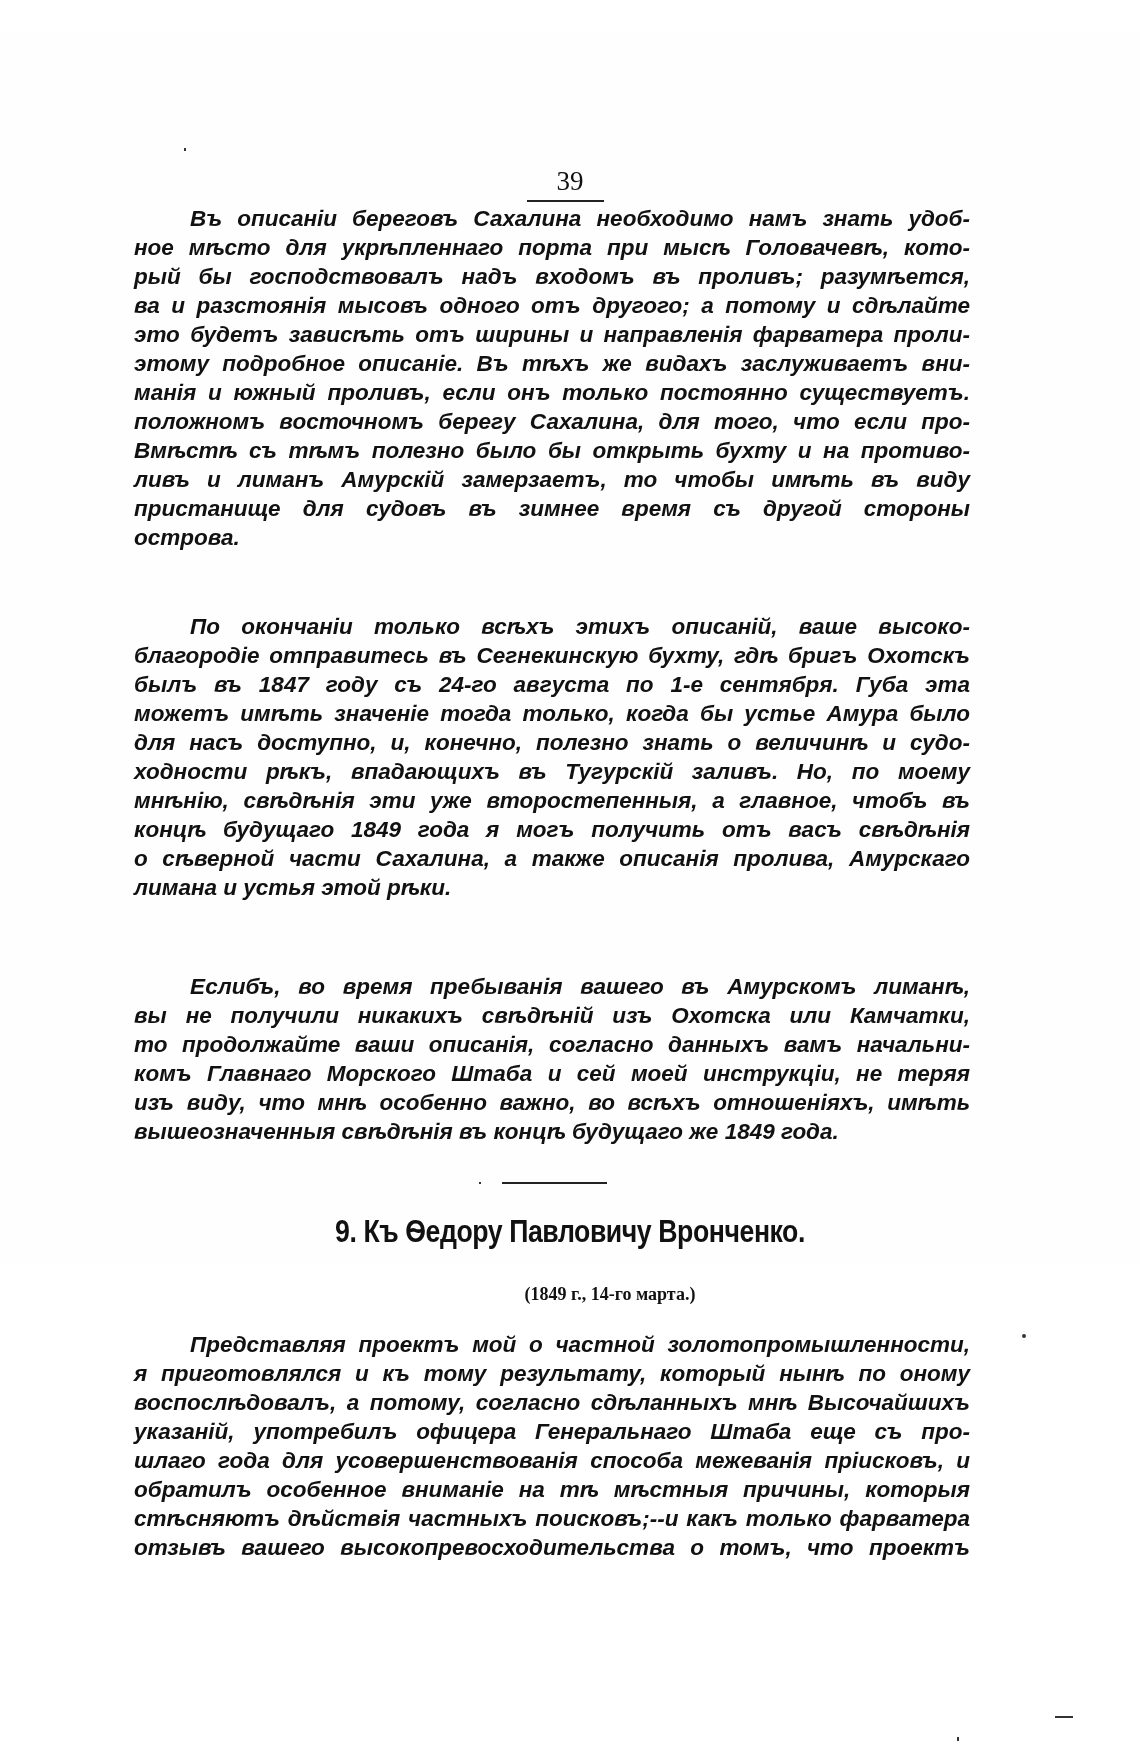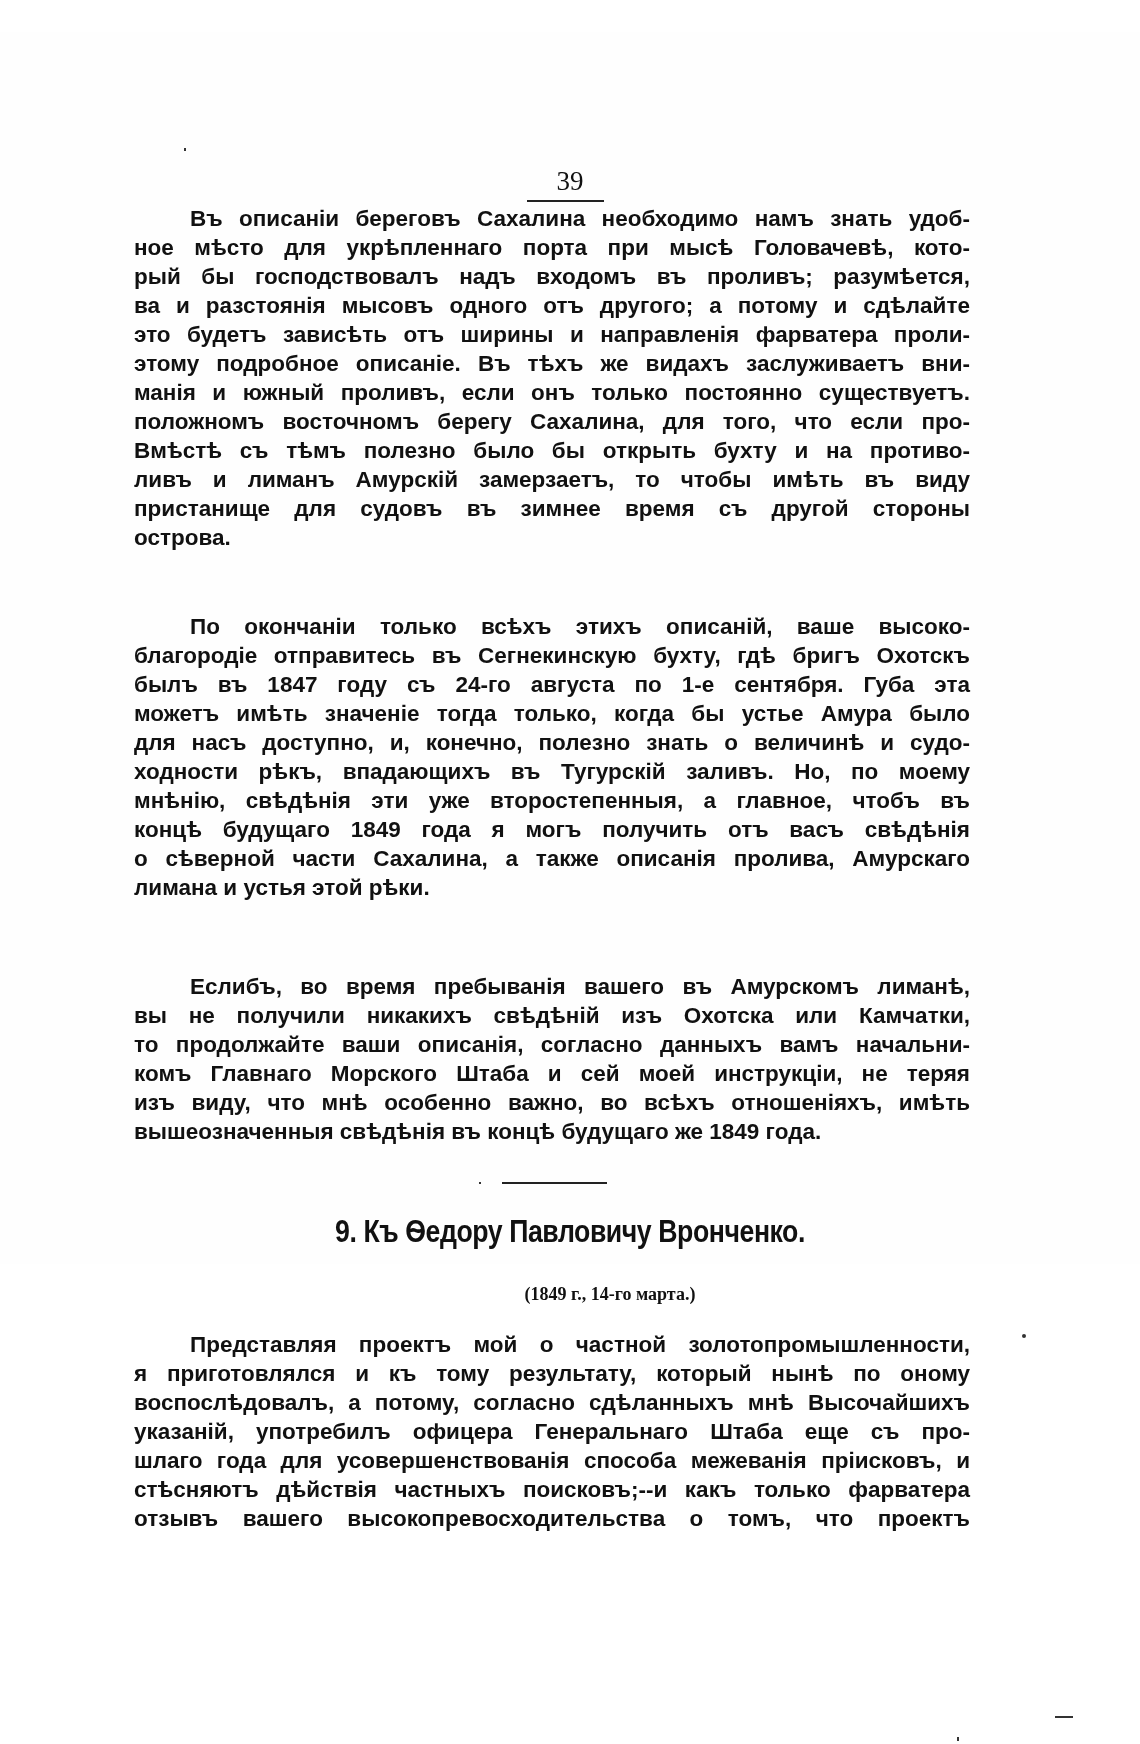--- a/index.html
+++ b/index.html
@@ -5,21 +5,21 @@
   html, body { margin: 0; padding: 0; background: #ffffff; }
   body { width: 1140px; height: 1744px; position: relative; overflow: hidden;
          font-family: "Liberation Serif", "DejaVu Serif", serif; color: #111; }
   .page { position: absolute; left: 0; top: 0; width: 1140px; height: 1232px; background: #fefefe; margin-top: 32px; }
   .page-number { position: absolute; left: 0; width: 1140px; top: 134px; text-align: center;
                  font-size: 27px; letter-spacing: 0px; }
   .page-number-rule { position: absolute; left: 527px; top: 168px; width: 77px; height: 2px; background: #222; }
   .textblock { position: absolute; left: 134px; width: 836px; }
   .line { display: block; height: 29px; line-height: 29px; font-size: 22.5px; white-space: nowrap;
           text-align: justify; text-align-last: justify; font-weight: bold;
-          font-family: "Liberation Sans Narrow", "Liberation Sans", sans-serif; transform-origin: left center; }
+          font-family: "Liberation Sans Narrow", "Liberation Sans", sans-serif; transform-origin: left center; font-style: italic; }
   .line.last { text-align-last: left; }
   .line.indent { padding-left: 56px; }
   .sep-rule { position: absolute; left: 502px; top: 1150px; width: 105px; height: 2px; background: #222; }
   .sep-dot { position: absolute; left: 479px; top: 1150px; width: 2px; height: 2px; background: #333; }
   .heading { position: absolute; left: 0; width: 1140px; top: 1182px; text-align: center;
              font-size: 31px; font-weight: bold; font-family: "Liberation Sans", sans-serif;
              letter-spacing: -0.5px; transform: scaleX(0.86); }
   .dateline { position: absolute; left: 0; width: 1140px; top: 1252px; text-align: center;
               font-size: 18px; font-weight: bold; font-family: "Liberation Serif", serif; padding-left: 40px; }
   .margin-mark { position: absolute; background: #333; }
@@ -74,20 +74,21 @@
 
   <div class="heading">9. Къ Ѳедору Павловичу Вронченко.</div>
   <div class="dateline">(1849 г., 14-го марта.)</div>
 
   <div class="textblock" style="top:1298px;">
     <span class="line indent">Представляя проектъ мой о частной золотопромышленности,</span>
     <span class="line">я приготовлялся и къ тому результату, который нынѣ по оному</span>
     <span class="line">воспослѣдовалъ, а потому, согласно сдѣланныхъ мнѣ Высочайшихъ</span>
     <span class="line">указаній, употребилъ офицера Генеральнаго Штаба еще съ про-</span>
     <span class="line">шлаго года для усовершенствованія способа межеванія пріисковъ, и</span>
+    <span class="line">обратилъ особенное вниманіе на тѣ мѣстныя причины, которыя</span>
     <span class="line">стѣсняютъ дѣйствія частныхъ поисковъ;--и какъ только фарватера</span>
     <span class="line">отзывъ вашего высокопревосходительства о томъ, что проектъ</span>
   </div>
 
   <div class="margin-mark" style="left:1055px;top:1684px;width:18px;height:2px;"></div>
   <div class="margin-mark" style="left:957px;top:1705px;width:2px;height:4px;"></div>
   <div class="margin-mark" style="left:1022px;top:1302px;width:4px;height:4px;border-radius:2px;"></div>
   <div class="margin-mark" style="left:184px;top:116px;width:2px;height:3px;"></div>
 </div>
 

